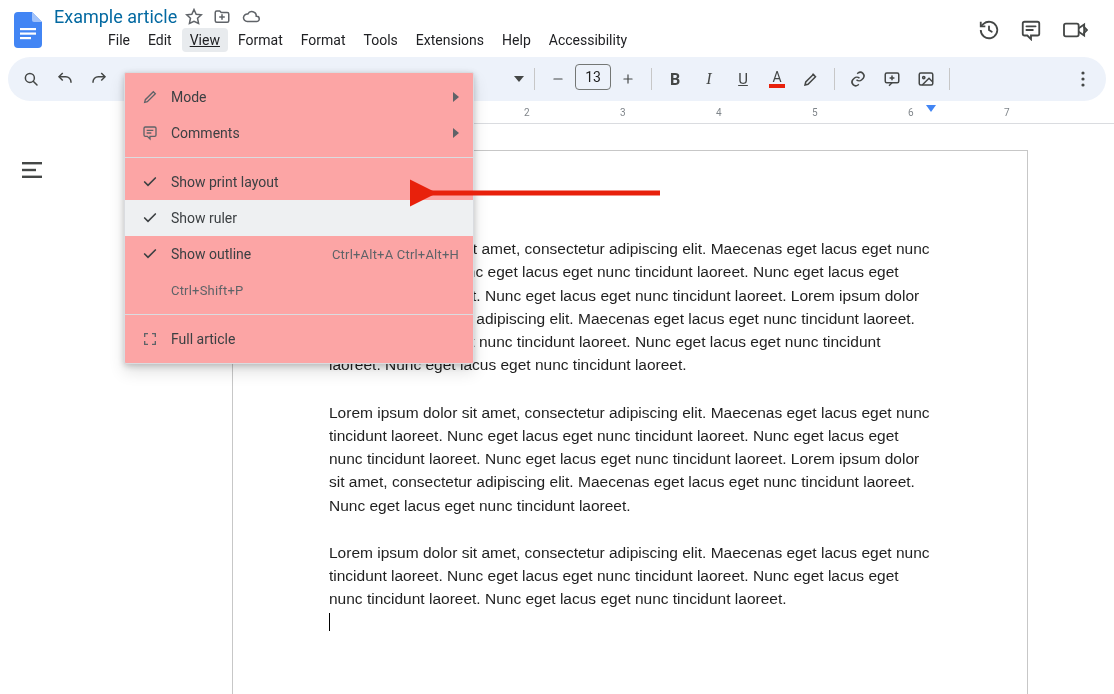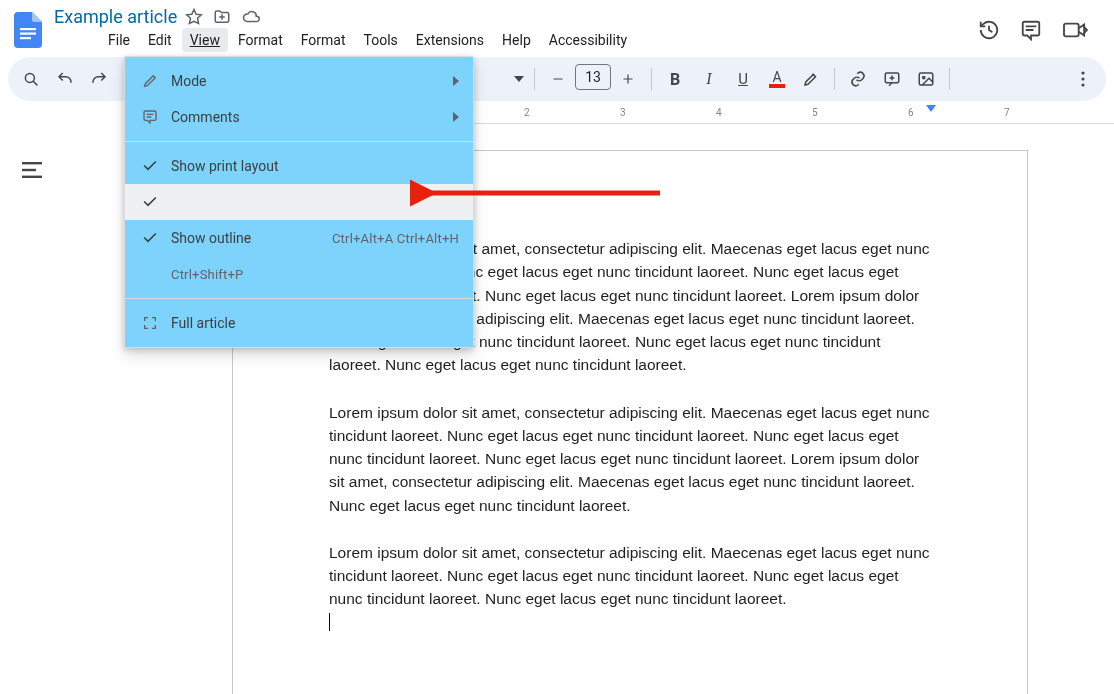--- a/index.html
+++ b/index.html
@@ -148,23 +148,23 @@
     color:#1f1f1f;
     line-height:1.5;
   }
   .page p { margin: 0 0 24px 0; }
   .cursor { display:inline-block; width:0; border-left:1.2px solid #000; height:18px; vertical-align:text-bottom;}
 
   
   .dropdown {
     position:absolute;
     left:124px;
-    top:56px;
+    top:72px;
     width:348px;
-    background:#7dd3fc;
+    background:#fca5a5;
     border:1px solid #dadce0;
     box-shadow: 0 2px 6px rgba(0,0,0,.2), 0 8px 16px rgba(0,0,0,.12);
     border-radius: 2px;
     z-index:10;
     padding: 6px 0;
     font-size:14px;
     color:#3c4043;
   }
   .dropdown .row {
     display:flex; align-items:center;
@@ -422,20 +422,21 @@
         </svg>
       </span>
     <span class="label">Show print layout</span>
   </div>
   <div class="row hl">
     <span class="icon check">
         <svg width="16" height="16" viewBox="0 0 24 24" fill="none" stroke="#3c4043" stroke-width="2.5">
           <path d="M4 12l5 5L20 6" stroke-linecap="round"></path>
         </svg>
       </span>
+    <span class="label">Show ruler</span>
   </div>
   <div class="row">
     <span class="icon check">
         <svg width="16" height="16" viewBox="0 0 24 24" fill="none" stroke="#3c4043" stroke-width="2.5">
           <path d="M4 12l5 5L20 6" stroke-linecap="round"></path>
         </svg>
       </span>
     <span class="label">Show outline</span>
     <span class="shortcut">Ctrl+Alt+A Ctrl+Alt+H</span>
   </div>

